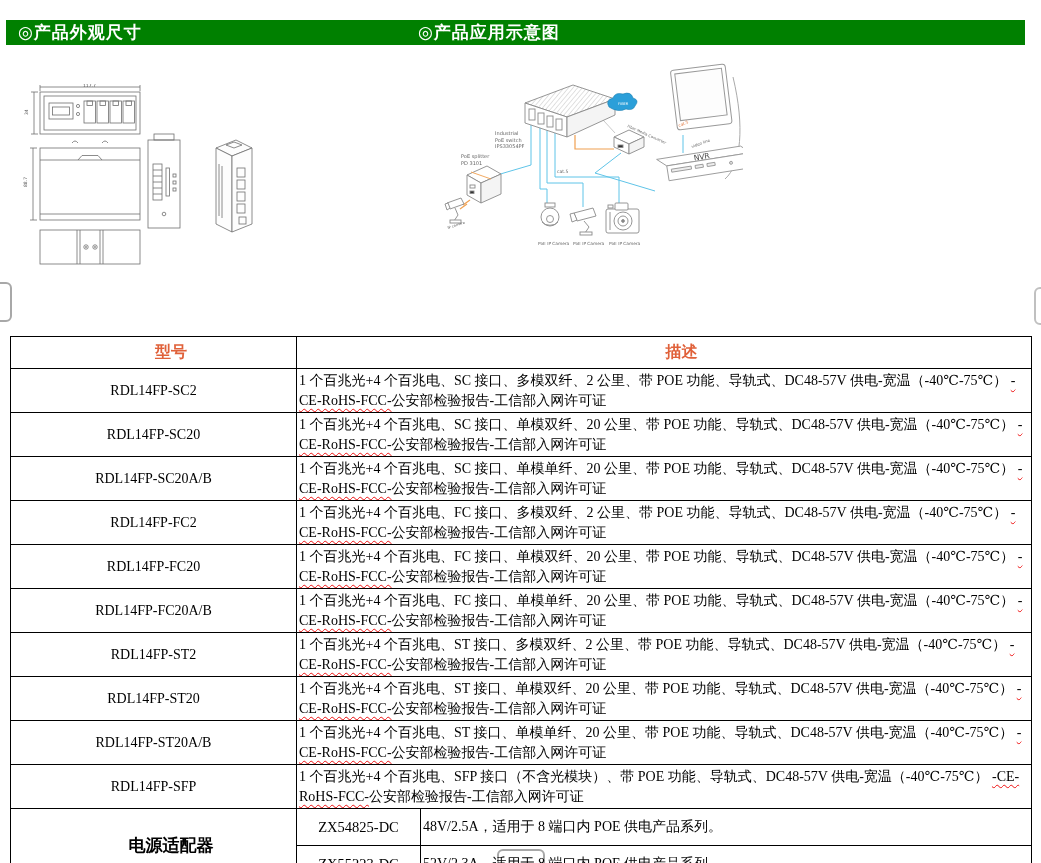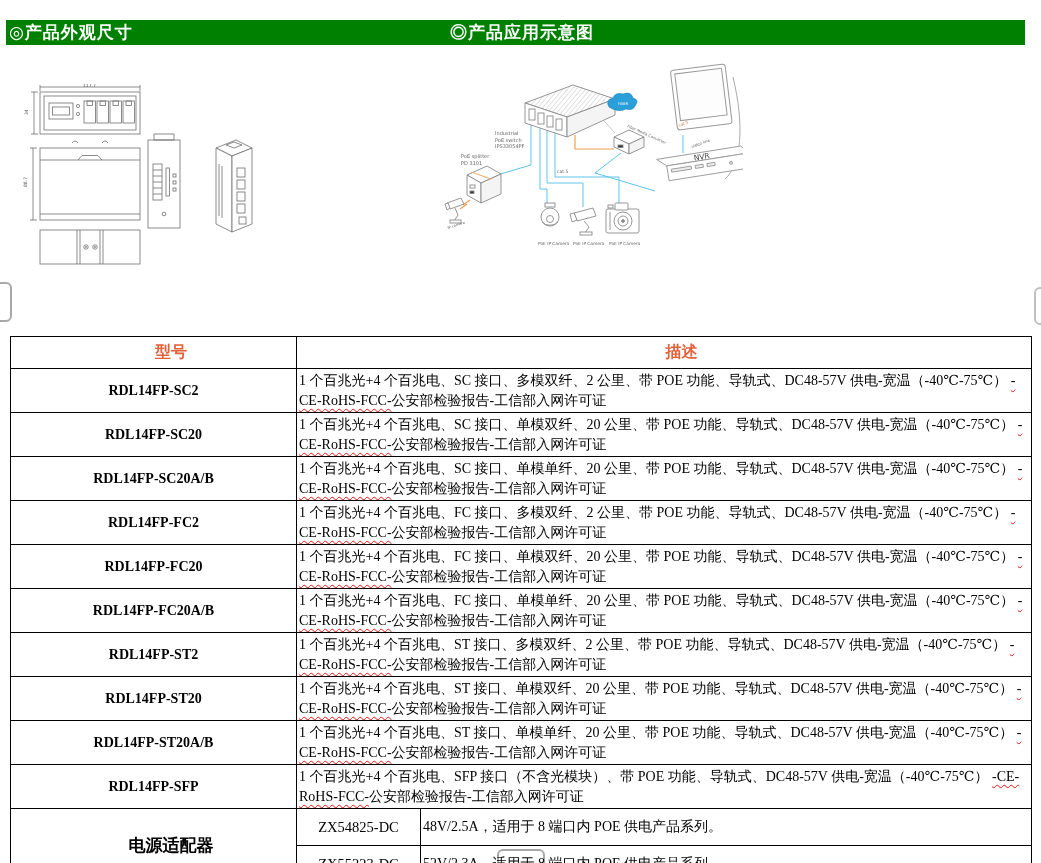--- a/index.html
+++ b/index.html
@@ -17,37 +17,37 @@
   .tab{position:absolute;border:2px solid #a8a8a8;background:#fff;border-radius:6px;}
   #tab-left{left:-14px;top:282px;width:22px;height:36px;}
   #tab-right{left:1034px;top:287px;width:20px;height:34px;border-color:#c0c0c0;}
   #tab-bottom{left:497px;top:849px;width:44px;height:20px;border-radius:6px 6px 0 0;}
   
   #order-table{position:absolute;left:10px;top:336px;width:1022px;border-collapse:collapse;
         table-layout:fixed;}
   #order-table td{border:1.5px solid #000;overflow:hidden;}
   #order-table .hcell{height:29px;text-align:center;font-size:16px;font-weight:bold;}
   .accent{color:#E0613A;padding-left:36px;}
-  #order-table td.model{height:41px;text-align:center;font-weight:bold;font-size:14px;
+  #order-table td.model{height:41px;text-align:center;font-weight:normal;font-size:14px;
         color:#000;}
   #order-table td.desc{font-size:14px;line-height:20px;padding:0 2px;color:#000;
         vertical-align:middle;}
   #order-table td.adapter{font-size:17px;font-weight:bold;text-align:center;}
   #order-table td.zx{height:34px;text-align:center;font-weight:normal;font-size:14.5px;}
   .wavy{text-decoration:underline;text-decoration-style:wavy;text-decoration-color:#ee1111;
         text-decoration-thickness:1px;text-underline-offset:3px;}
 </style>
 </head>
 <body>
 
 <div id="page">
 
   <div class="greenbar" style="top:20px;">
-    <span class="btitle" style="left:3px;">◎产品外观尺寸</span>
-    <span class="btitle" style="left:444px;font-family:Liberation Serif, serif;">◎产品应用示意图</span>
+    <span class="btitle" style="left:12px;">◎产品外观尺寸</span>
+    <span class="btitle" style="left:412px;">◎产品应用示意图</span>
   </div>
 
 
   <svg style="left:20px;top:84px;" width="240" height="186" viewBox="0 0 240 186">
     <g stroke="#6f6f6f" stroke-width="0.8" fill="none">
 
       <rect x="20" y="8" width="100" height="42"></rect>
       <rect x="24" y="12" width="92" height="34"></rect>
       <rect x="29" y="19" width="24" height="16"></rect>
       <rect x="32.5" y="23" width="17" height="8"></rect>

